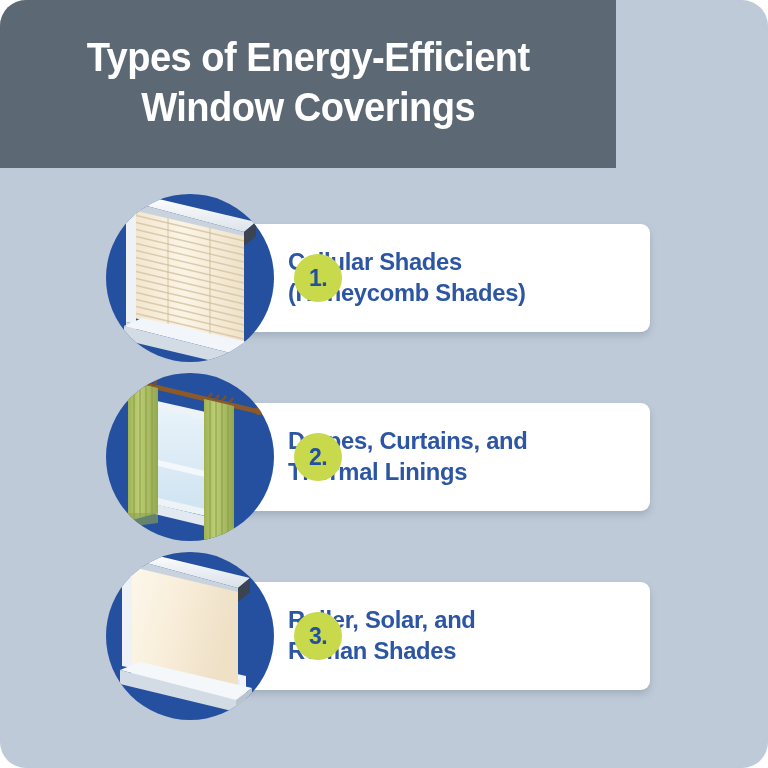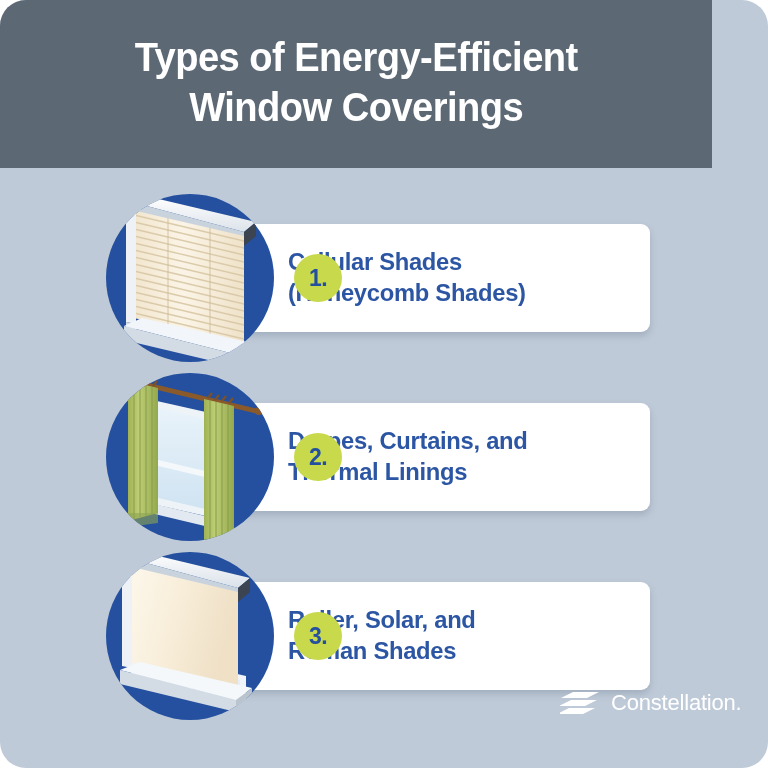--- a/index.html
+++ b/index.html
@@ -21,21 +21,21 @@
     background: #bfcad8;
     border-radius: 26px;
     overflow: hidden;
   }
 
   
   .header {
     position: absolute;
     left: 0;
     top: 0;
-    width: 712px;
+    width: 616px;
     height: 168px;
     background: #5c6874;
     display: flex;
     align-items: center;
     justify-content: center;
     box-sizing: border-box;
     padding-bottom: 4px;
   }
   .header-title {
     color: #ffffff;
@@ -332,22 +332,14 @@
 
           <polygon points="24,128 44,120 156,146 140,158" fill="#f4f8fb"></polygon>
           <polygon points="24,128 24,142 140,170 140,158" fill="#d3dbe4"></polygon>
           <polygon points="140,158 156,146 156,158 140,170" fill="#b9c4cf"></polygon>
         </g>
       </svg>
     </div>
     <div class="badge" id="badge-3">3.</div>
   </div>
 
-  <div class="logo">
-    <svg class="logo-mark" viewBox="0 0 40 26">
-      <polygon points="13,2 39,2 27,8 1,8" fill="#ffffff"></polygon>
-      <polygon points="11,10 37,10 25,16 -1,16" fill="#ffffff"></polygon>
-      <polygon points="9,18 35,18 23,24 -3,24" fill="#ffffff"></polygon>
-    </svg>
-    <span class="logo-text">Constellation.</span>
-  </div>
 
 </div>
 
 </body></html>

